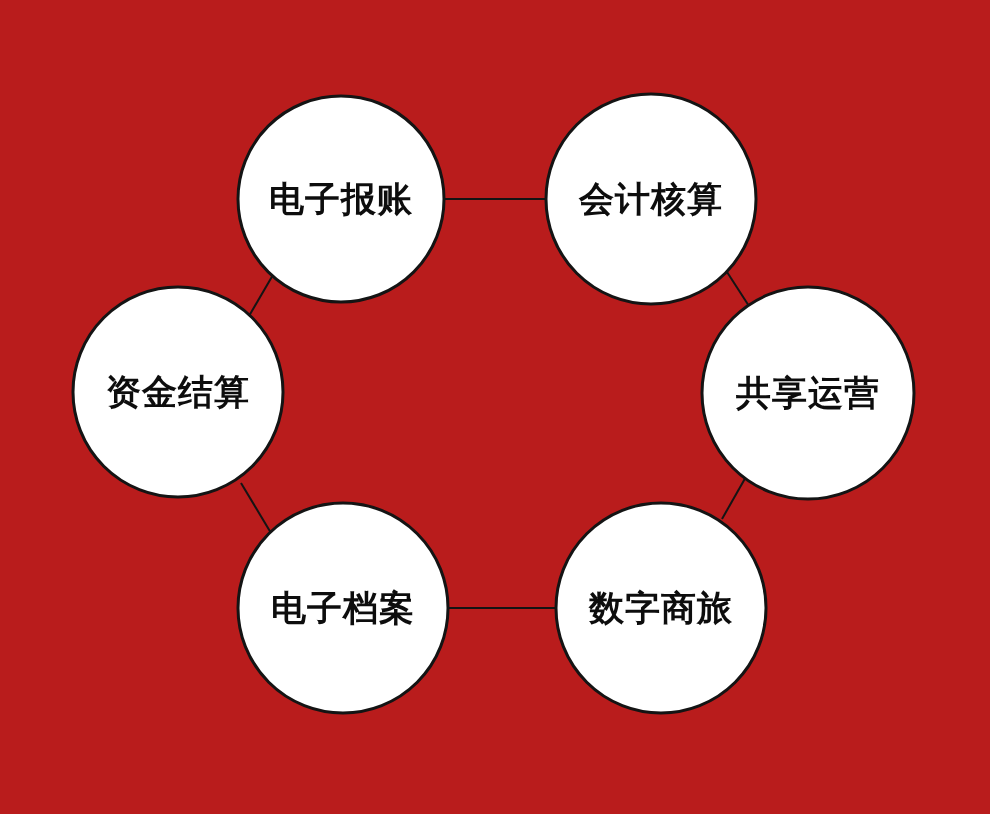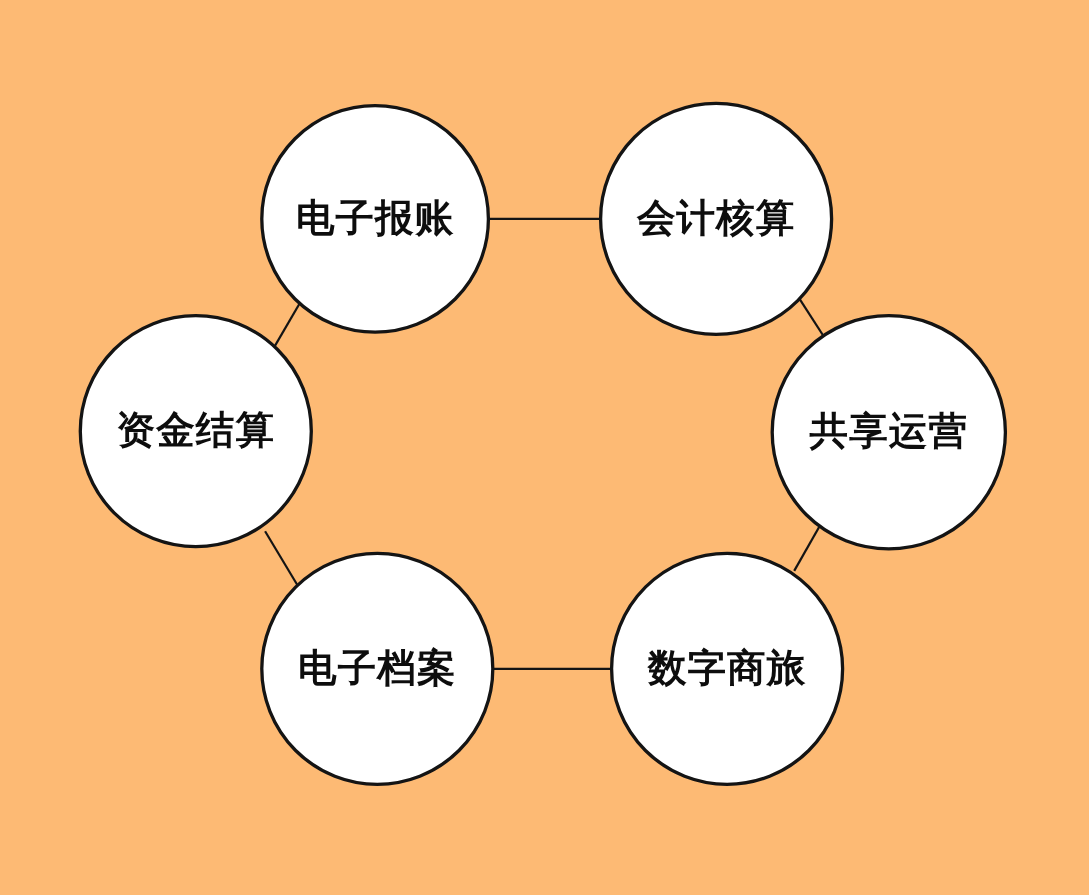--- a/index.html
+++ b/index.html
@@ -11,21 +11,21 @@
   body {
     width: 990px;
     height: 814px;
     font-family: "DejaVu Serif", "Liberation Serif", serif;
     overflow: hidden;
   }
   #diagram-root {
     position: relative;
     width: 990px;
     height: 814px;
-    background: #fdba74;
+    background: #b91c1c;
   }
   #hex-svg {
     display: block;
     width: 990px;
     height: 814px;
   }
   .node-circle {
     fill: #ffffff;
     stroke: #141414;
     stroke-width: 3;

